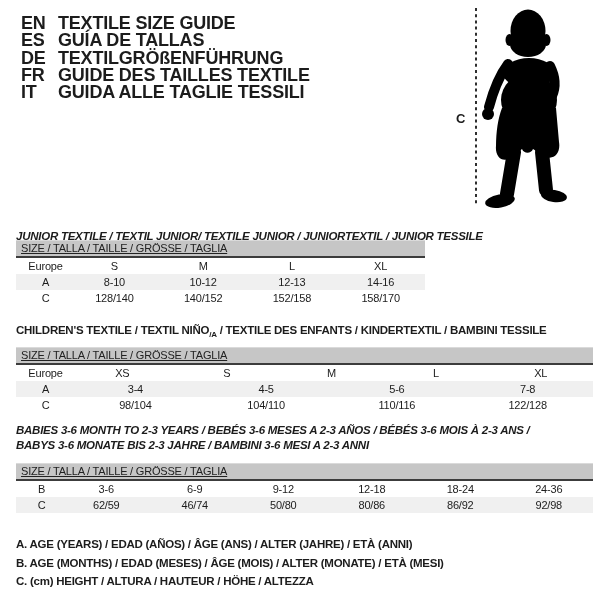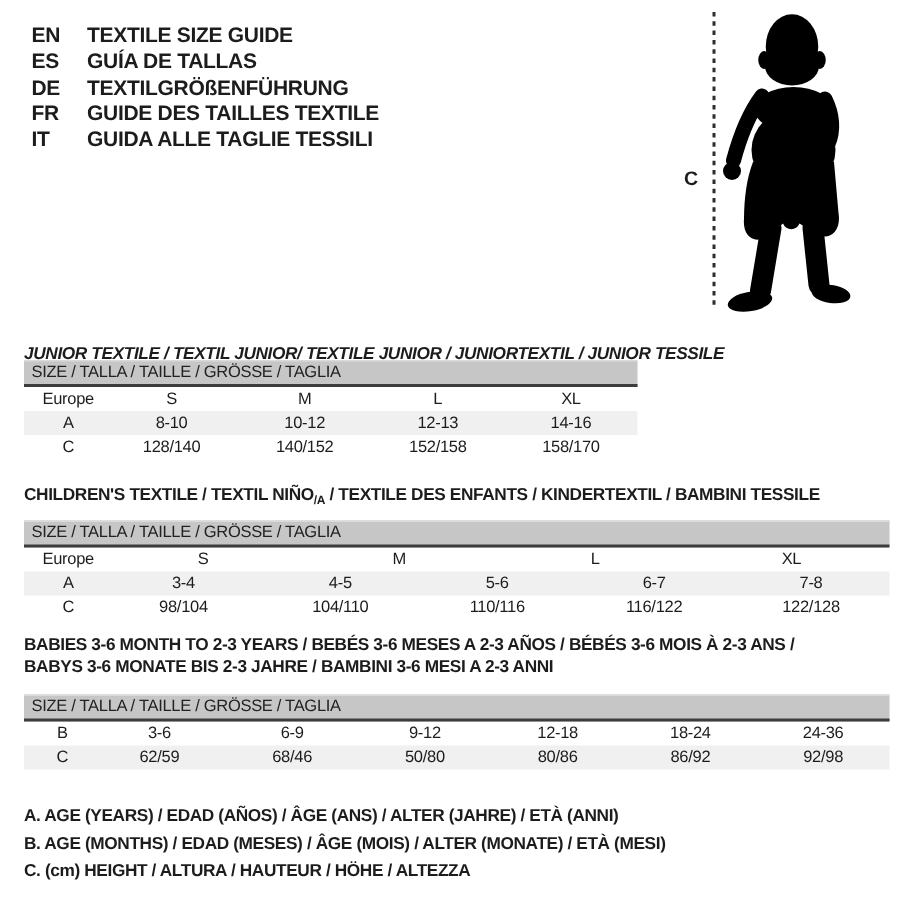--- a/index.html
+++ b/index.html
@@ -4,43 +4,43 @@
 <style>
   html,body { margin:0; padding:0; }
   body {
     width:600px; height:600px; background:#ffffff; position:relative; overflow:hidden;
     font-family:"Liberation Sans", sans-serif; color:#1c1c1c;
     -webkit-font-smoothing:antialiased;
   }
   .abs { position:absolute; }
 
   
-  .lang-block { left:21px; top:15px; font-weight:bold; font-size:14px; line-height:17.3px; letter-spacing:-0.2px; }
+  .lang-block { left:21px; top:15px; font-weight:bold; font-size:18px; line-height:17.3px; letter-spacing:-0.2px; }
   .lang-row { display:flex; }
   .lang-code { width:37px; flex:0 0 37px; }
 
   
   .figure { left:452px; top:4px; width:124px; height:206px; }
 
   
   .sec-title { left:16px; font-weight:bold; font-size:11.5px; letter-spacing:-0.25px; line-height:15px; white-space:nowrap; }
   #title1 { top:229px;font-style:italic; }
   #title2 { top:323px; }
-  #title3 { top:423px; }
+  #title3 { top:423px;font-style:italic; }
 
   
   .size-table { left:16px; }
   #table1 { top:240px; width:409px; }
   #table2 { top:347px; width:577px; }
   #table3 { top:463px; width:577px; }
 
   .size-bar {
     background:#c6c6c6; height:15px; line-height:15px;
     border-top:1px solid #dadada; border-bottom:2px solid #3c3c3c;
-    font-size:11px; letter-spacing:-0.2px; color:#222; padding-left:5px;
+    font-size:11px; letter-spacing:-0.2px; color:#222; padding-left:5px;text-decoration:underline;
   }
   .t-row { display:flex; height:16px; line-height:16px; font-size:11px; letter-spacing:-0.2px; }
   .t-row.alt { background:#f0f0f0; }
   .label-cell { flex:0 0 49px; padding-left:5px; text-align:center; }
   #table3 .label-cell { flex:0 0 41px; }
   .data-cell { flex:1 1 0; text-align:center; }
 
   
   .notes { left:16px; top:535px; font-weight:bold; font-size:11.5px; line-height:18.5px; letter-spacing:-0.25px; }
 
@@ -128,39 +128,38 @@
   </div>
 </div>
 
 <div id="title2" class="abs sec-title">
   <span>CHILDREN'S TEXTILE / TEXTIL NIÑO</span><span class="sub-small">/A</span><span> / TEXTILE DES ENFANTS / KINDERTEXTIL / BAMBINI TESSILE</span>
 </div>
 <div id="table2" class="abs size-table">
   <div class="size-bar">SIZE / TALLA / TAILLE / GRÖSSE / TAGLIA</div>
   <div class="t-row">
     <span class="label-cell">Europe</span>
+    <span class="data-cell">XS</span>
     <span class="data-cell">S</span>
     <span class="data-cell">M</span>
     <span class="data-cell">L</span>
     <span class="data-cell">XL</span>
   </div>
   <div class="t-row alt">
     <span class="label-cell">A</span>
     <span class="data-cell">3-4</span>
     <span class="data-cell">4-5</span>
     <span class="data-cell">5-6</span>
-    <span class="data-cell">6-7</span>
     <span class="data-cell">7-8</span>
   </div>
   <div class="t-row">
     <span class="label-cell">C</span>
     <span class="data-cell">98/104</span>
     <span class="data-cell">104/110</span>
     <span class="data-cell">110/116</span>
-    <span class="data-cell">116/122</span>
     <span class="data-cell">122/128</span>
   </div>
 </div>
 
 <div id="title3" class="abs sec-title">
   <div>BABIES 3-6 MONTH TO 2-3 YEARS / BEBÉS 3-6 MESES A 2-3 AÑOS / BÉBÉS 3-6 MOIS À 2-3 ANS /</div>
   <div>BABYS 3-6 MONATE BIS 2-3 JAHRE / BAMBINI 3-6 MESI A 2-3 ANNI</div>
 </div>
 <div id="table3" class="abs size-table">
   <div class="size-bar">SIZE / TALLA / TAILLE / GRÖSSE / TAGLIA</div>
@@ -169,21 +168,21 @@
     <span class="data-cell">3-6</span>
     <span class="data-cell">6-9</span>
     <span class="data-cell">9-12</span>
     <span class="data-cell">12-18</span>
     <span class="data-cell">18-24</span>
     <span class="data-cell">24-36</span>
   </div>
   <div class="t-row alt">
     <span class="label-cell">C</span>
     <span class="data-cell">62/59</span>
-    <span class="data-cell">68/46</span>
+    <span class="data-cell">46/74</span>
     <span class="data-cell">50/80</span>
     <span class="data-cell">80/86</span>
     <span class="data-cell">86/92</span>
     <span class="data-cell">92/98</span>
   </div>
 </div>
 
 <div class="abs notes">
   <div>A. AGE (YEARS) / EDAD (AÑOS) / ÂGE (ANS) / ALTER (JAHRE) / ETÀ (ANNI)</div>
   <div>B. AGE (MONTHS) / EDAD (MESES) / ÂGE (MOIS) / ALTER (MONATE) / ETÀ (MESI)</div>

